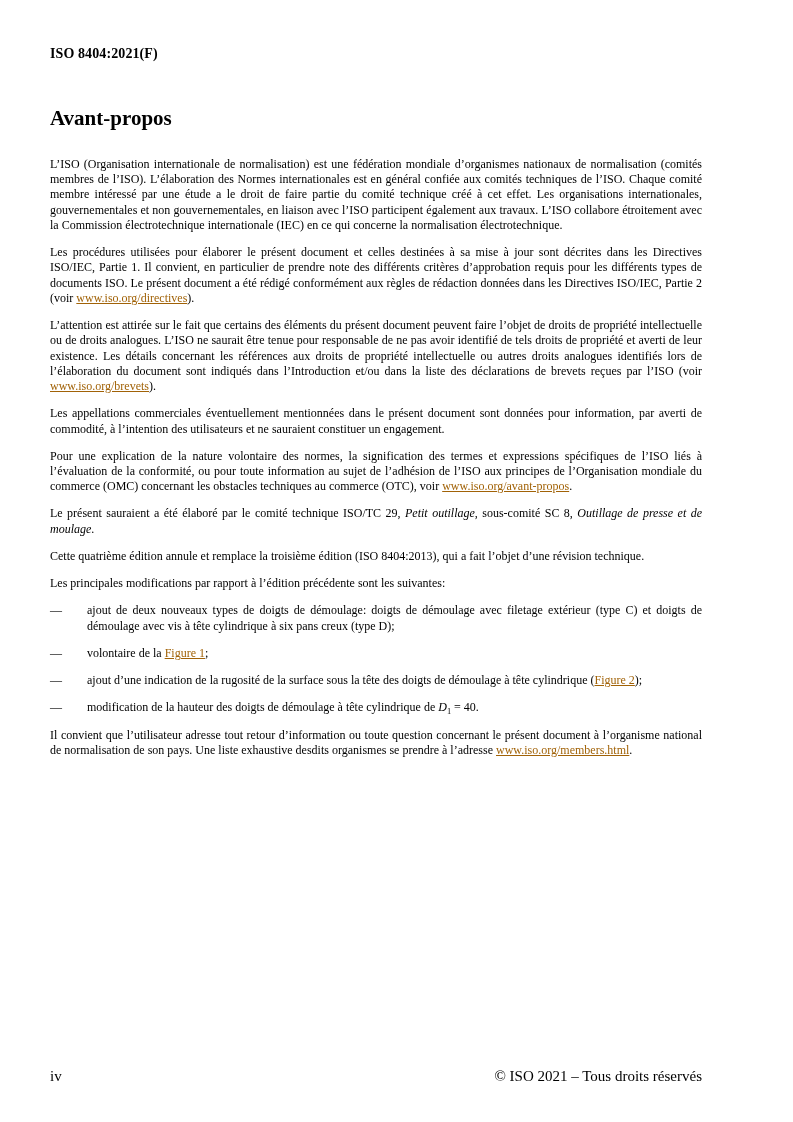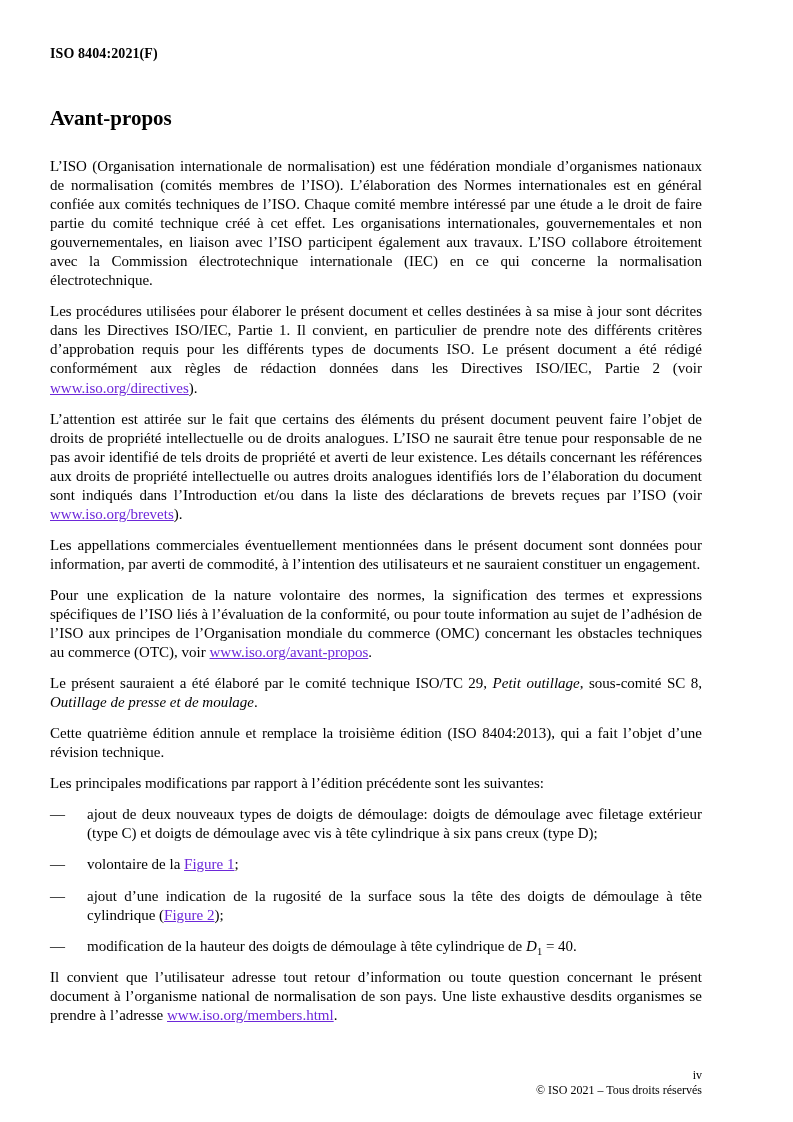--- a/index.html
+++ b/index.html
@@ -24,57 +24,56 @@
     font-weight: bold;
     letter-spacing: 0.1px;
   }
   .doc-title {
     margin-top: 44px;
     font-size: 21px;
     font-weight: bold;
   }
   .content { margin-top: 26px; }
   .para, .list-item {
-    font-size: 15px;
+    font-size: 12px;
     line-height: 1.27;
     text-align: justify;
     margin-bottom: 12px;
   }
   .list-item { display: flex; }
   .list-item .dash {
     width: 37px;
     flex-shrink: 0;
     display: inline-block;
   }
   .list-item .li-text {
     flex: 1;
     display: block;
     text-align: justify;
   }
   a.link, a.link:visited {
-    color: #6d28d9;
+    color: #a16207;
     text-decoration: underline;
     cursor: pointer;
   }
   .italic { font-style: italic; }
   .sub {
     font-size: 0.7em;
     vertical-align: sub;
     line-height: 0;
   }
   .doc-footer {
     position: absolute;
     left: 50px;
     right: 91px;
     top: 1068px;
     display: flex;
     justify-content: space-between;
-    align-items: flex-end;
-    font-size: 12px;
-    flex-direction: column;
+    align-items: center;
+    font-size: 15px;
   }
 </style>
 </head>
 <body>
 
 <div class="page">
 
   <div class="doc-header">ISO 8404:2021(F)</div>
 
   <h1 class="doc-title">Avant-propos</h1>

